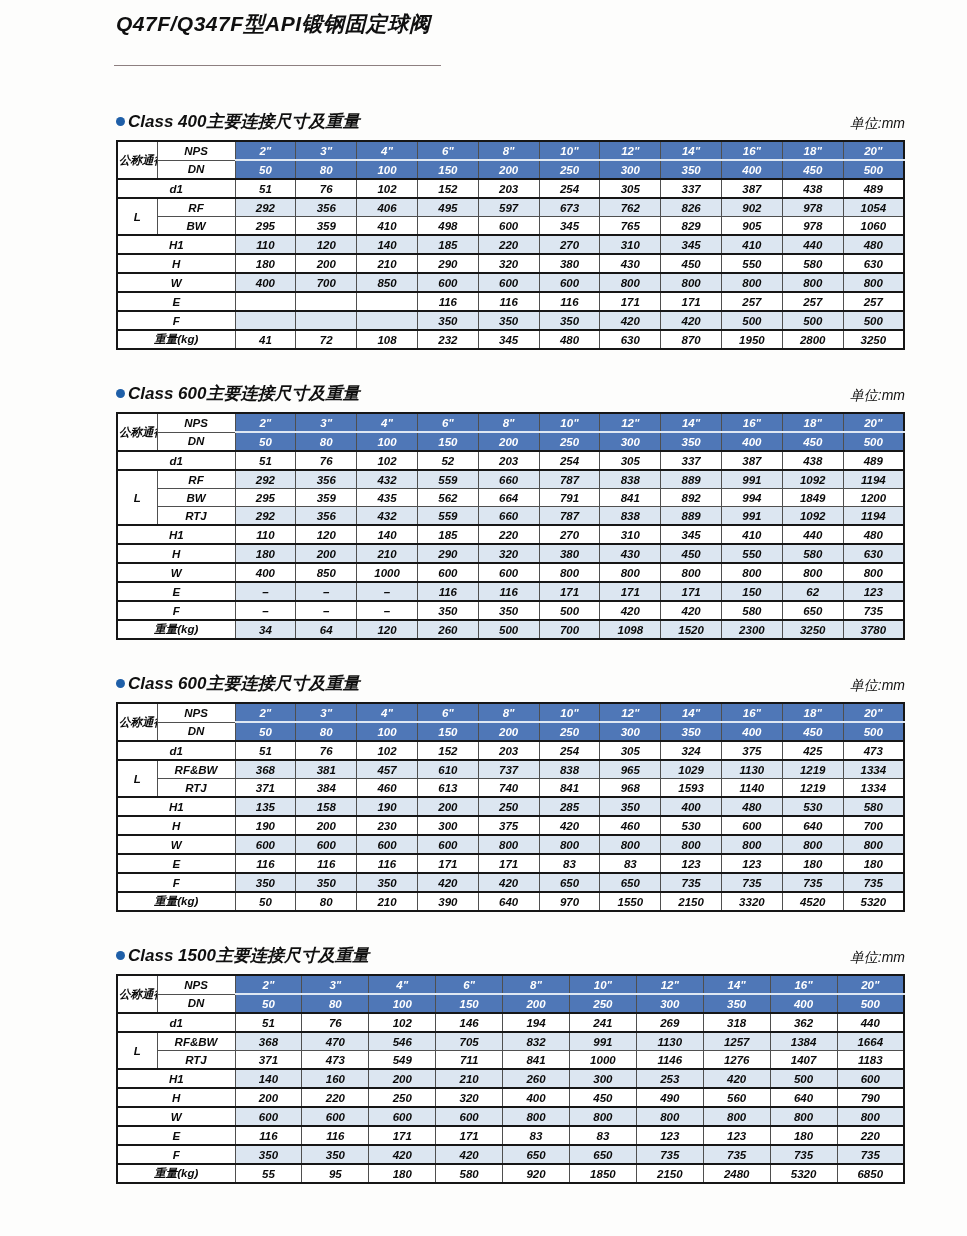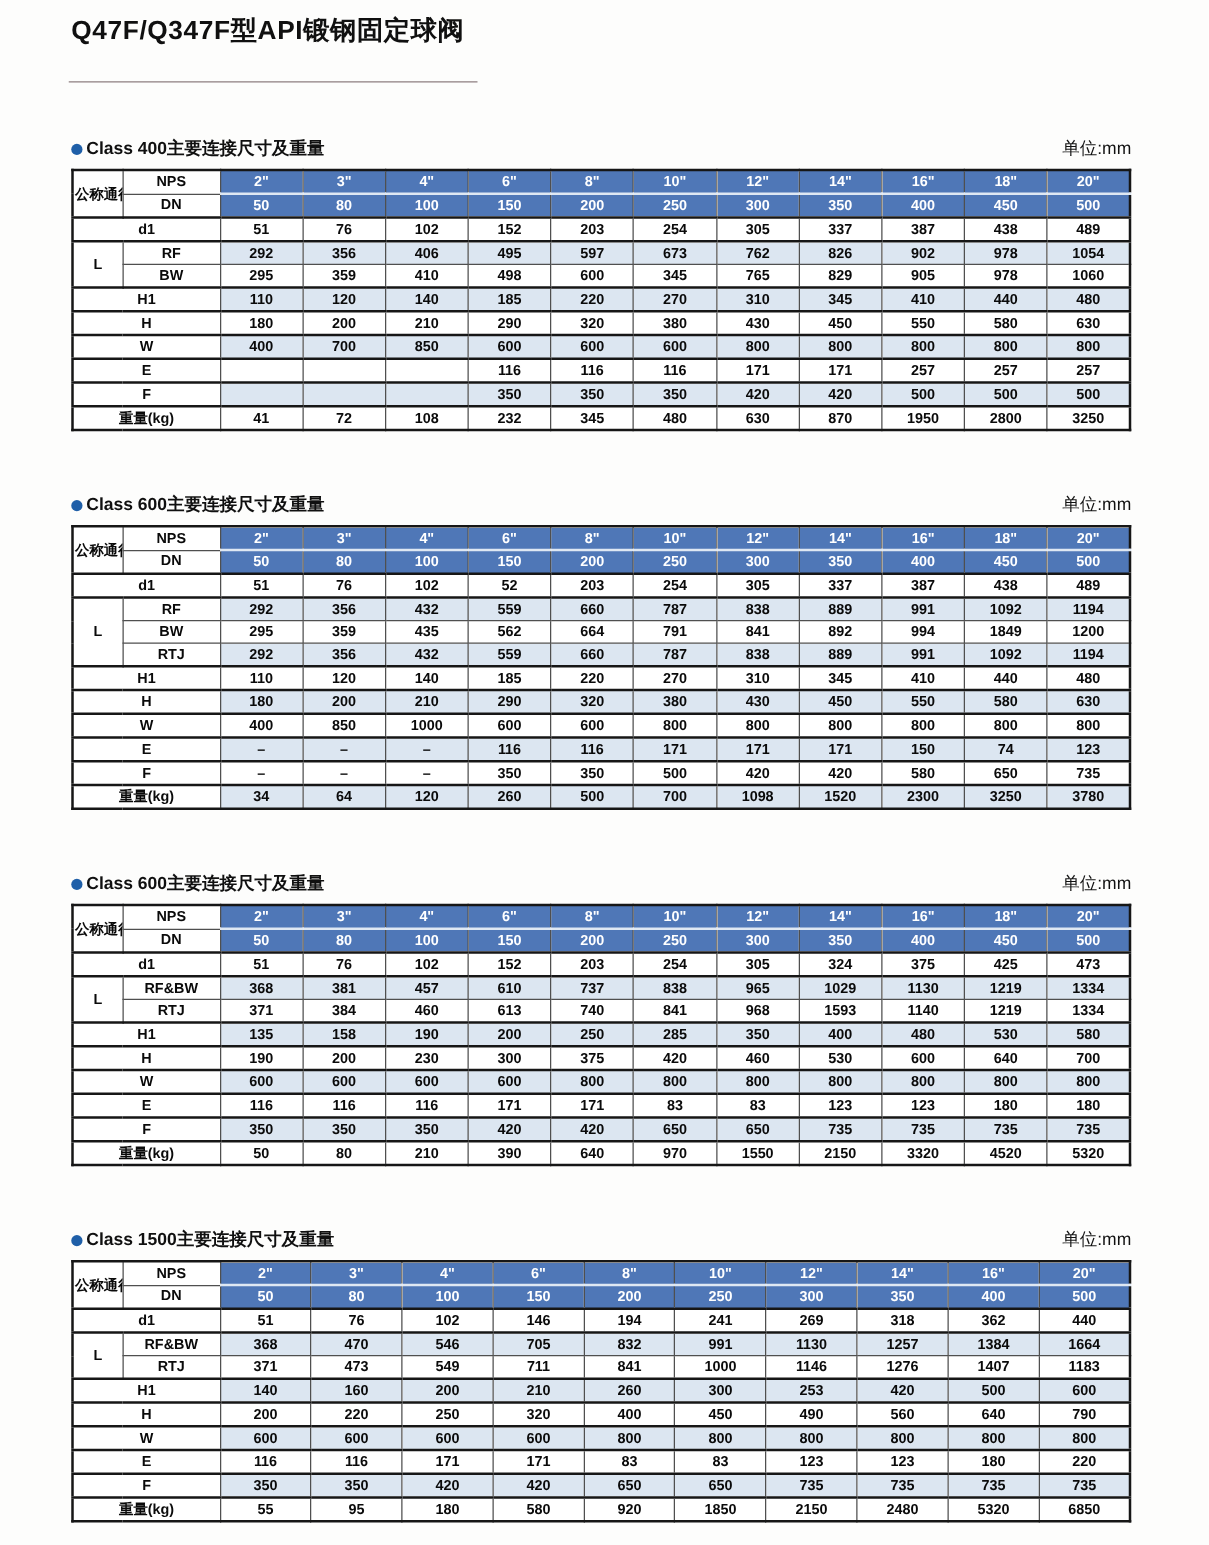--- a/index.html
+++ b/index.html
@@ -1,27 +1,27 @@
 <!DOCTYPE html>
 <html><head>
 <meta charset="utf-8">
 <style>
   html,body { margin:0; padding:0; background:#ffffff; }
   .page {
     width:967px; height:1236px; background:#fdfdfc; position:relative;
-    box-sizing:border-box; padding:10px 62px 0 57px; overflow:hidden;
-    font-family:"Liberation Sans", sans-serif; color:#101010;
+    box-sizing:border-box; padding:10px 62px 0 116px; overflow:hidden;
+    font-family:"Liberation Sans", sans-serif; color:#101010;font-style:italic;
   }
   .doc-title { font-size:21px; font-weight:bold; margin:0; letter-spacing:0.5px; }
   .rule { width:327px; border:none; border-top:1px solid #8d7f80; margin:27px 0 0 -2px; height:0; }
 
-  .tbl-section { margin-top:50px; }
+  .tbl-section { margin-top:32px; }
   .tbl-section.first { margin-top:44px; }
   .sec-head { display:flex; justify-content:space-between; align-items:flex-end; margin-bottom:7px; }
-  .sec-title { font-size:14px; font-weight:bold; display:flex; align-items:center;justify-content:flex-end; }
+  .sec-title { font-size:17px; font-weight:bold; display:flex; align-items:center;justify-content:flex-end; }
   .bullet { width:9px; height:9px; border-radius:50%; background:#1f5fa8; display:inline-block; margin-right:3px; }
   .unit { font-size:14px; color:#111; }
 
   table.spec {
     width:100%; border-collapse:collapse; table-layout:fixed;
     font-size:11.5px; font-weight:bold; text-align:center; color:#0a0a0a;
     border:2px solid #161616; background:#fff;
   }
   table.spec td { border:1px solid #4f4f4f; height:17px; padding:0 1px; overflow:hidden; white-space:nowrap; }
   tr.grp > td { border-top:2px solid #161616; }
@@ -381,21 +381,21 @@
               <td class="lab edge" colspan="2">E</td>
               <td class="val">–</td>
               <td class="val">–</td>
               <td class="val">–</td>
               <td class="val">116</td>
               <td class="val">116</td>
               <td class="val">171</td>
               <td class="val">171</td>
               <td class="val">171</td>
               <td class="val">150</td>
-              <td class="val">74</td>
+              <td class="val">62</td>
               <td class="val">123</td>
             </tr>
             <tr class="grp">
               <td class="lab edge" colspan="2">F</td>
               <td class="val">–</td>
               <td class="val">–</td>
               <td class="val">–</td>
               <td class="val">350</td>
               <td class="val">350</td>
               <td class="val">500</td>

